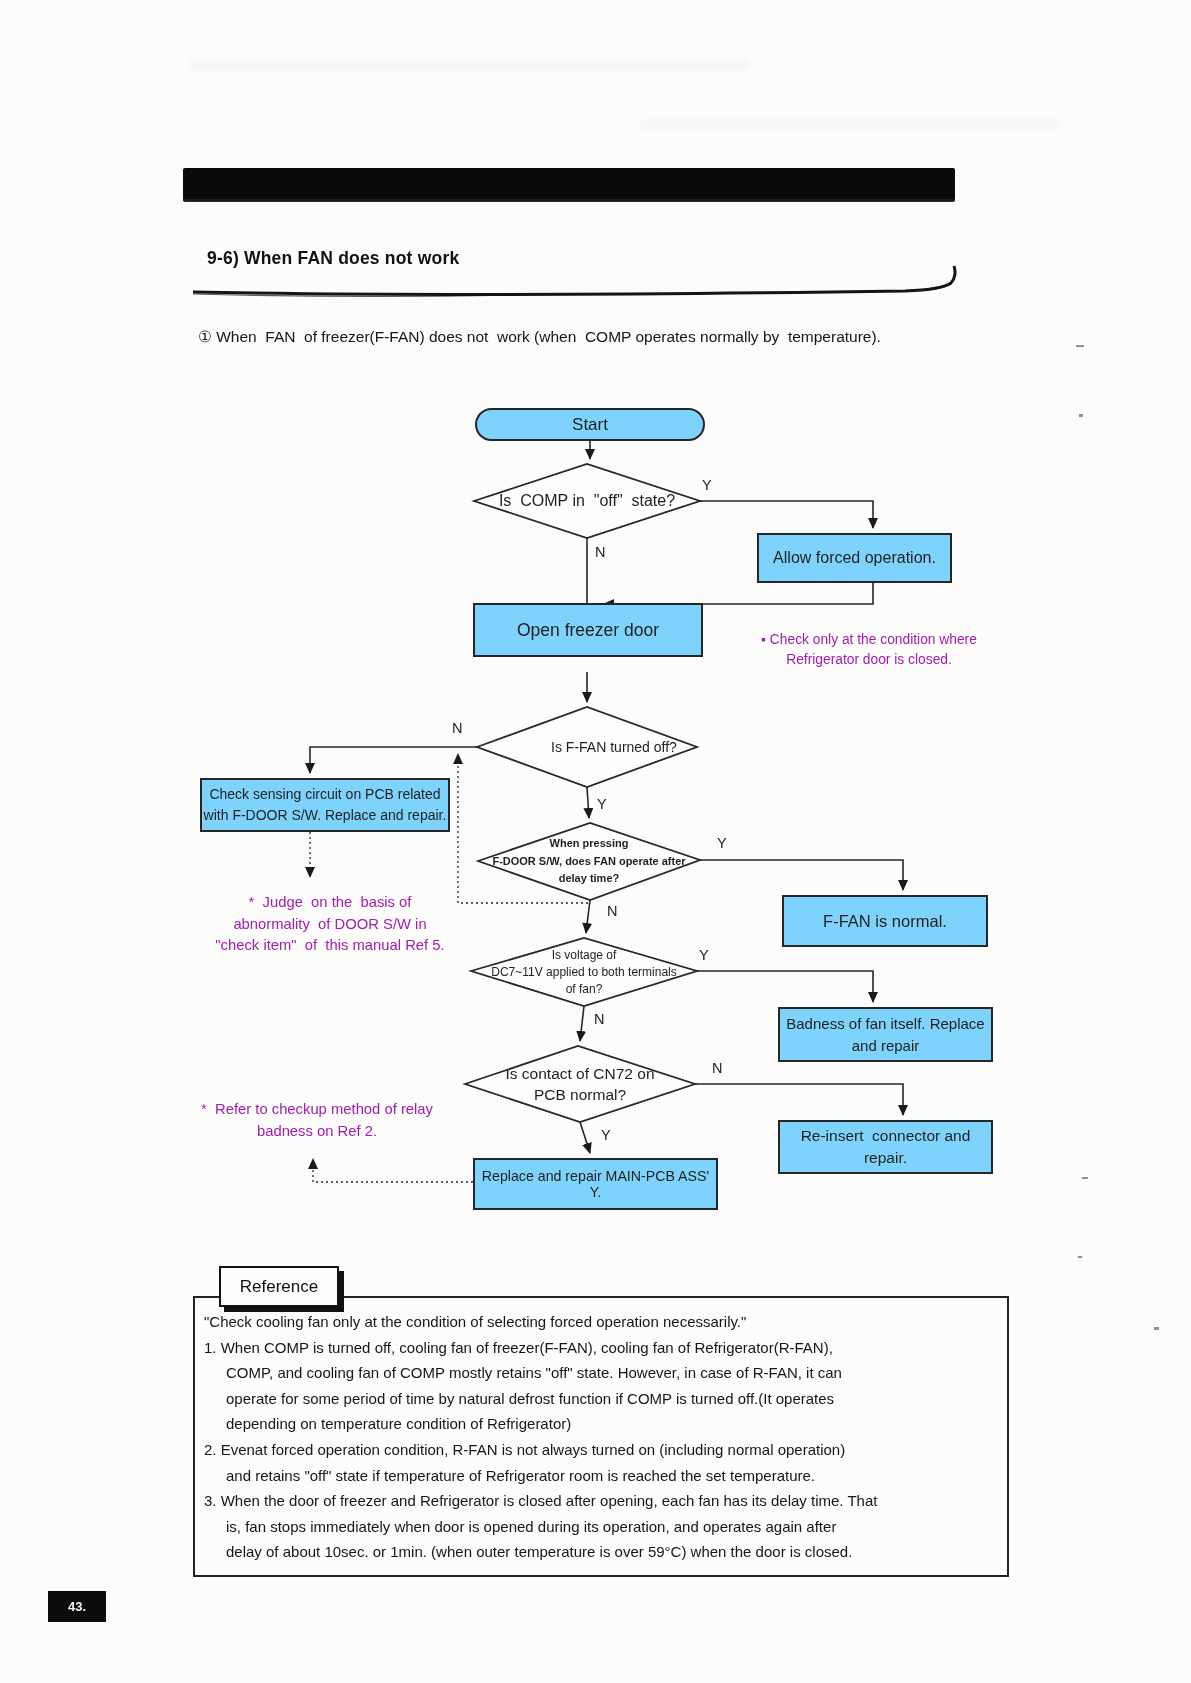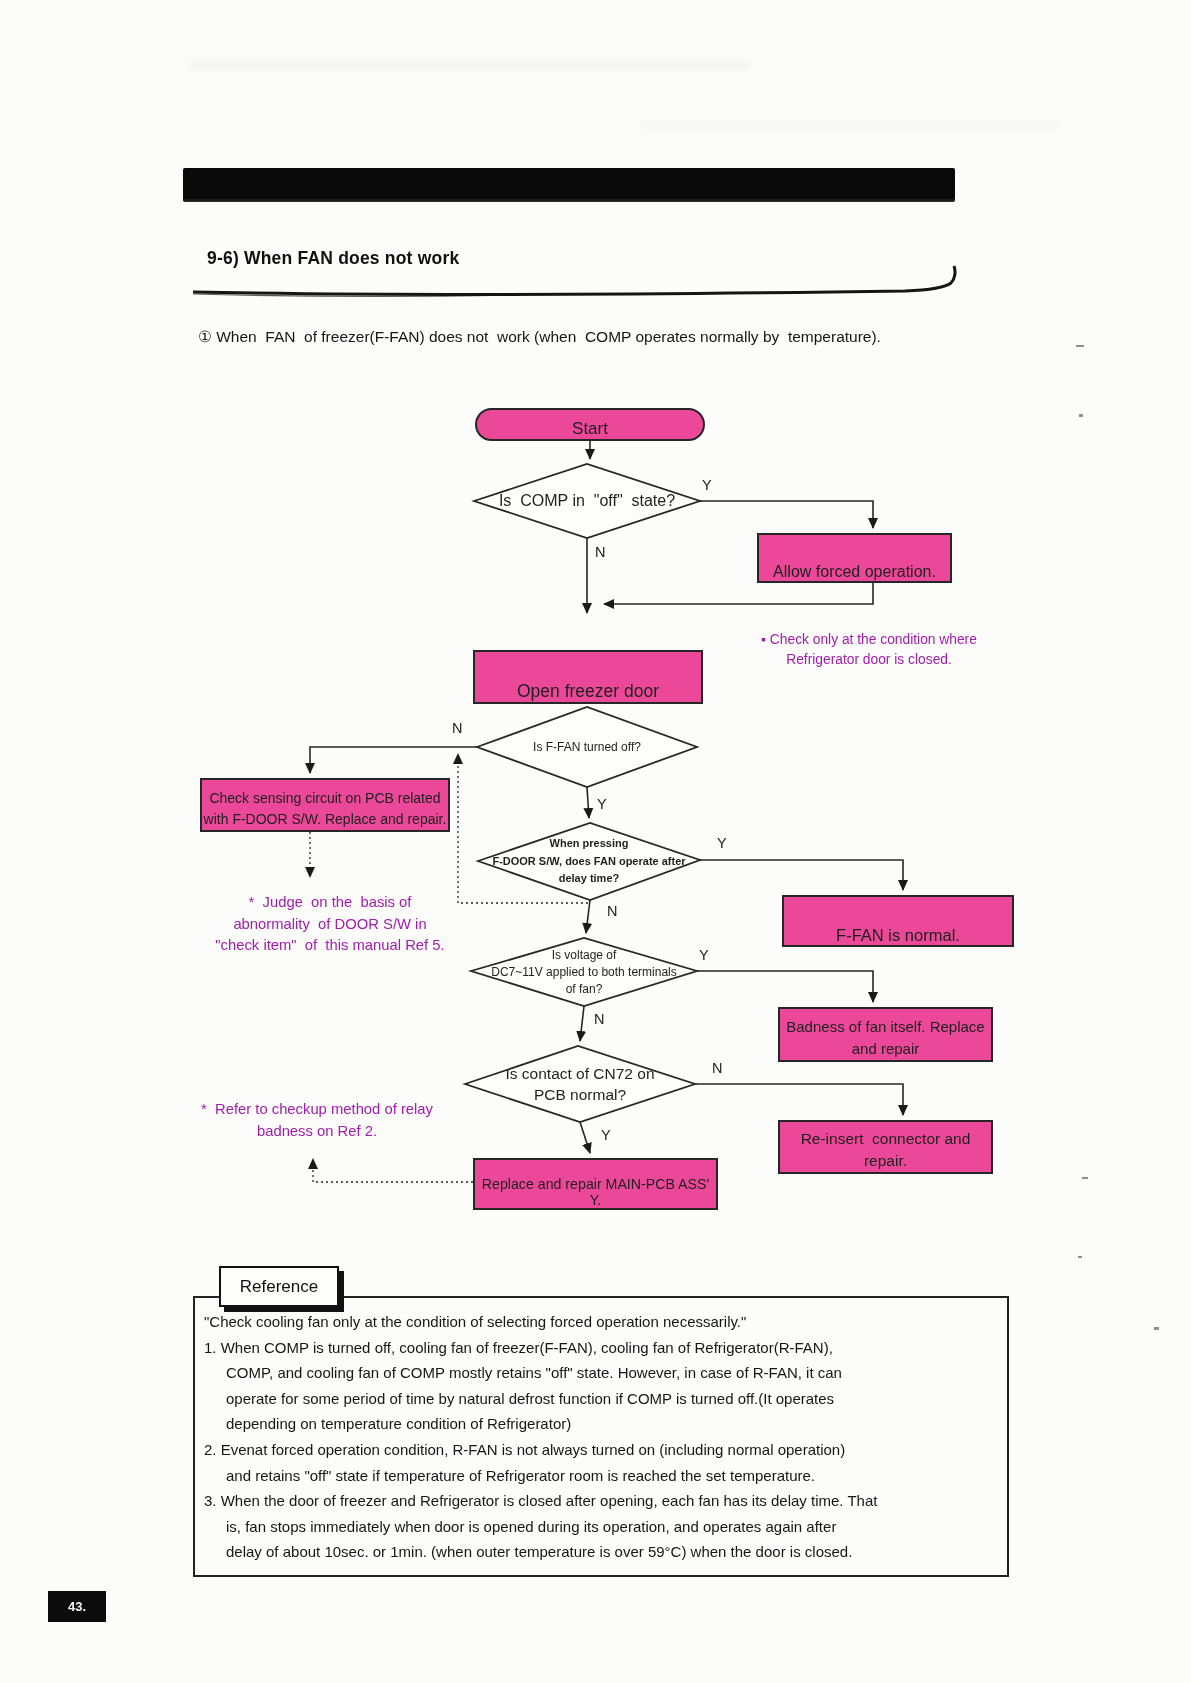--- a/index.html
+++ b/index.html
@@ -1,21 +1,21 @@
 <!DOCTYPE html>
 <html><head>
 <meta charset="utf-8">
 <style>
   html,body{margin:0;padding:0;background:#e8e8e6;}
   #page{position:relative;width:1191px;height:1683px;background:#fcfcfb;overflow:hidden;
         font-family:"Liberation Sans", sans-serif;color:#1f1f1f;}
   .abs{position:absolute;}
   .t{white-space:pre-wrap;}
   .fc{display:flex;align-items:center;justify-content:center;text-align:center;}
-  .box{background:#ec4899;border:2px solid #262626;box-sizing:border-box;align-items:flex-end;}
+  .box{background:#7dd3fc;border:2px solid #262626;box-sizing:border-box;}
   .lbl{font-size:14.5px;color:#222;}
   .note{text-align:center;color:#a21caf;}
   .smudge{background:#9a9a96;filter:blur(3px);}
   .speck{background:#8f8f8b;}
   #scan-bar{background:#0a0a0a;border-radius:2px;
             box-shadow:0 1px 0 #2a2a2a, inset 0 -2px 0 #1d1d1d;}
   #section-title{font-weight:bold;font-size:17.5px;letter-spacing:.2px;color:#111;}
   #intro-text{font-size:15.5px;color:#161616;}
   #ref-outer{border:2px solid #222;background:transparent;box-sizing:border-box;}
   #ref-label{background:#fdfdfc;border:2px solid #111;box-shadow:5px 5px 0 #111;
@@ -76,35 +76,35 @@
       <polygon points="471,971 584,938 697,971 584,1006"></polygon>
       <polygon points="465,1084 578,1046 695,1084 580,1122"></polygon>
     </g>
   </svg>
 
   <div class="abs box fc" style="left:475px;top:408px;width:230px;height:33px;border-radius:17px;font-size:17px;">
     <span class="t">Start</span>
   </div>
 
   <div class="abs fc t" style="left:474px;top:464px;width:226px;height:74px;font-size:16px;">Is  COMP in  "off"  state?</div>
-  <div class="abs fc t" style="left:477px;top:707px;width:220px;height:80px;font-size:12px;text-align:right;">Is F-FAN turned off?</div>
+  <div class="abs fc t" style="left:504px;top:707px;width:220px;height:80px;font-size:14px;text-align:right;">Is F-FAN turned off?</div>
   <div class="abs fc t" style="left:478px;top:823px;width:222px;height:77px;font-size:11px;line-height:17.5px;font-weight:bold;">When pressing
 F-DOOR S/W, does FAN operate after
 delay time?</div>
   <div class="abs fc t" style="left:471px;top:938px;width:226px;height:68px;font-size:12px;line-height:17px;">Is voltage of
 DC7~11V applied to both terminals
 of fan?</div>
   <div class="abs fc t" style="left:465px;top:1046px;width:230px;height:76px;font-size:15.5px;line-height:21px;">Is contact of CN72 on
 PCB normal?</div>
 
   <div class="abs box fc t" style="left:757px;top:533px;width:195px;height:50px;font-size:16px;">Allow forced operation.</div>
-  <div class="abs box fc t" style="left:473px;top:650px;width:230px;height:54px;font-size:17.5px;">Open freezer door</div>
+  <div class="abs box fc t" style="left:473px;top:603px;width:230px;height:54px;font-size:17.5px;">Open freezer door</div>
   <div class="abs box fc t" style="left:200px;top:778px;width:250px;height:54px;font-size:14px;line-height:21px;text-align:center;">Check sensing circuit on PCB related
 with F-DOOR S/W. Replace and repair.</div>
-  <div class="abs box fc t" style="left:782px;top:895px;width:232px;height:52px;font-size:16.5px;">F-FAN is normal.</div>
+  <div class="abs box fc t" style="left:782px;top:895px;width:206px;height:52px;font-size:16.5px;">F-FAN is normal.</div>
   <div class="abs box fc t" style="left:778px;top:1007px;width:215px;height:55px;font-size:15px;line-height:22px;text-align:center;">Badness of fan itself. Replace
 and repair</div>
   <div class="abs box fc t" style="left:473px;top:1158px;width:245px;height:52px;font-size:14.2px;">Replace and repair MAIN-PCB ASS' Y.</div>
   <div class="abs box fc t" style="left:778px;top:1120px;width:215px;height:54px;font-size:15.5px;line-height:22px;text-align:center;">Re-insert  connector and
 repair.</div>
 
   <div class="abs note t" style="left:733px;top:630px;width:272px;font-size:13.8px;line-height:20px;">▪ Check only at the condition where
 Refrigerator door is closed.</div>
   <div class="abs note t" style="left:200px;top:892px;width:260px;font-size:14.8px;line-height:21.5px;">*  Judge  on the  basis of
 abnormality  of DOOR S/W in

